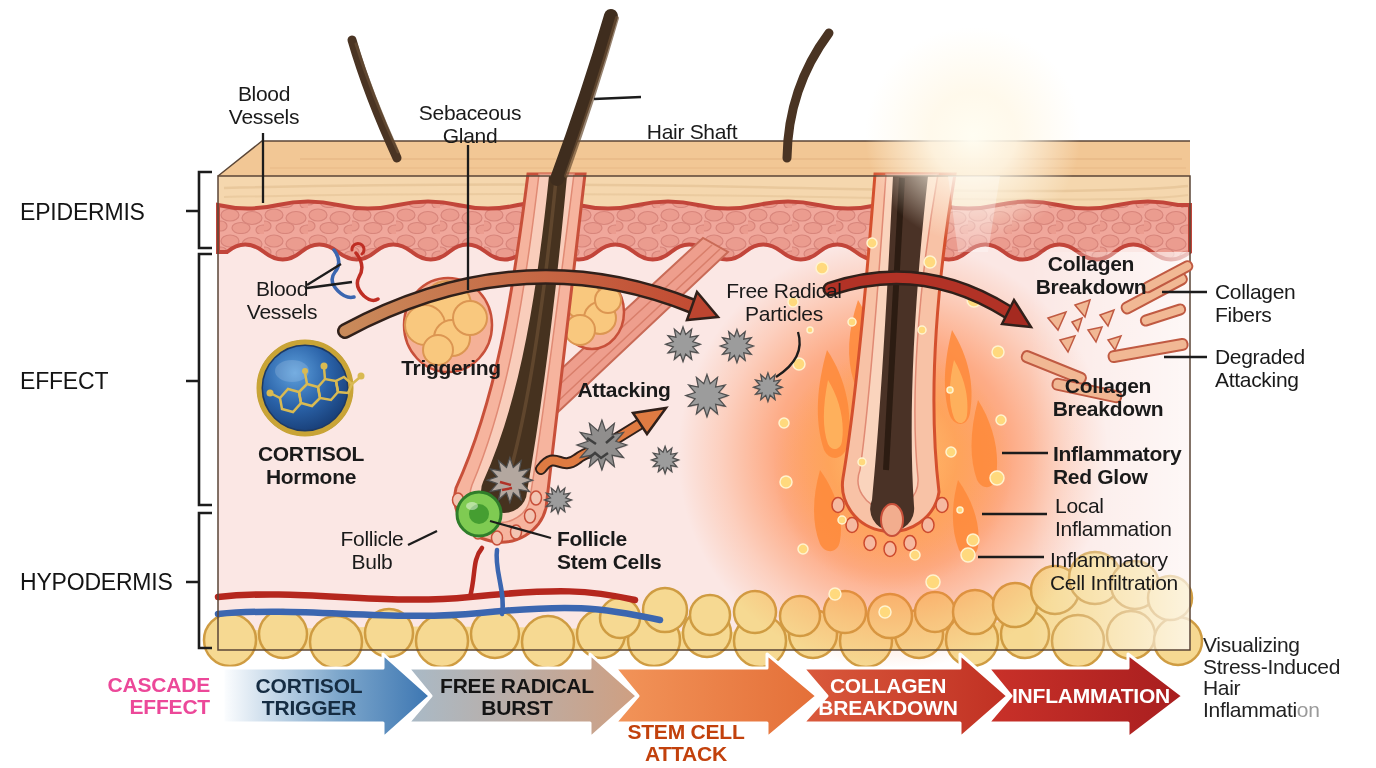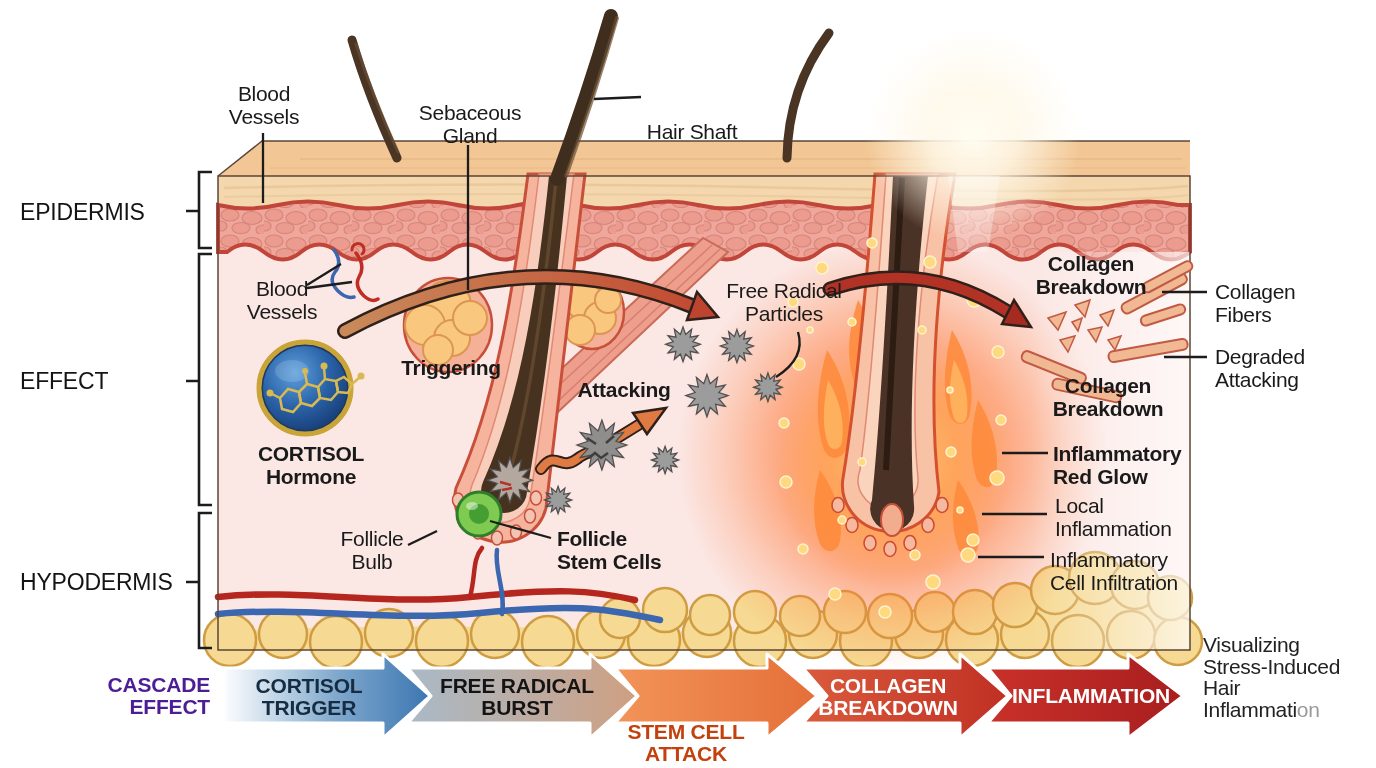--- a/index.html
+++ b/index.html
@@ -8,21 +8,21 @@
   .stage svg.base{position:absolute;left:0;top:0;}
   .lbl{position:absolute;font-size:21px;line-height:23px;white-space:pre-line;text-align:center;
        transform:translate(-50%,-50%);letter-spacing:-0.3px;color:#1a1a1a;}
   .lbl.bold{font-weight:700;}
   .lbl.leftal{transform:none;text-align:left;}
   .layer{position:absolute;left:20px;width:163px;text-align:left;font-size:23px;line-height:24px;
          letter-spacing:-0.2px;color:#141414;}
   .cascadeTxt{position:absolute;transform:translate(-50%,-50%);text-align:center;font-weight:700;
        font-size:21px;line-height:21.5px;letter-spacing:-0.2px;white-space:pre-line;}
   .cascadeTitle{position:absolute;left:100px;width:110px;text-align:right;font-weight:700;
-       font-size:21px;line-height:21.5px;letter-spacing:-0.2px;white-space:pre-line;color:#4c1d95;}
+       font-size:21px;line-height:21.5px;letter-spacing:-0.2px;white-space:pre-line;color:#ec4899;}
   .caption{position:absolute;left:1203px;top:634px;font-size:21px;line-height:21.5px;
        letter-spacing:-0.3px;text-align:left;color:#222;}
   .radical{position:absolute;transform:translate(-50%,-50%);color:#9c9c9c;
        -webkit-text-stroke:1.2px #4f4f4f;text-shadow:0 1px 1px rgba(60,60,60,.4);line-height:1;}
   .ov{position:absolute;}
 </style>
 </head>
 <body>
 
 <div class="stage">

